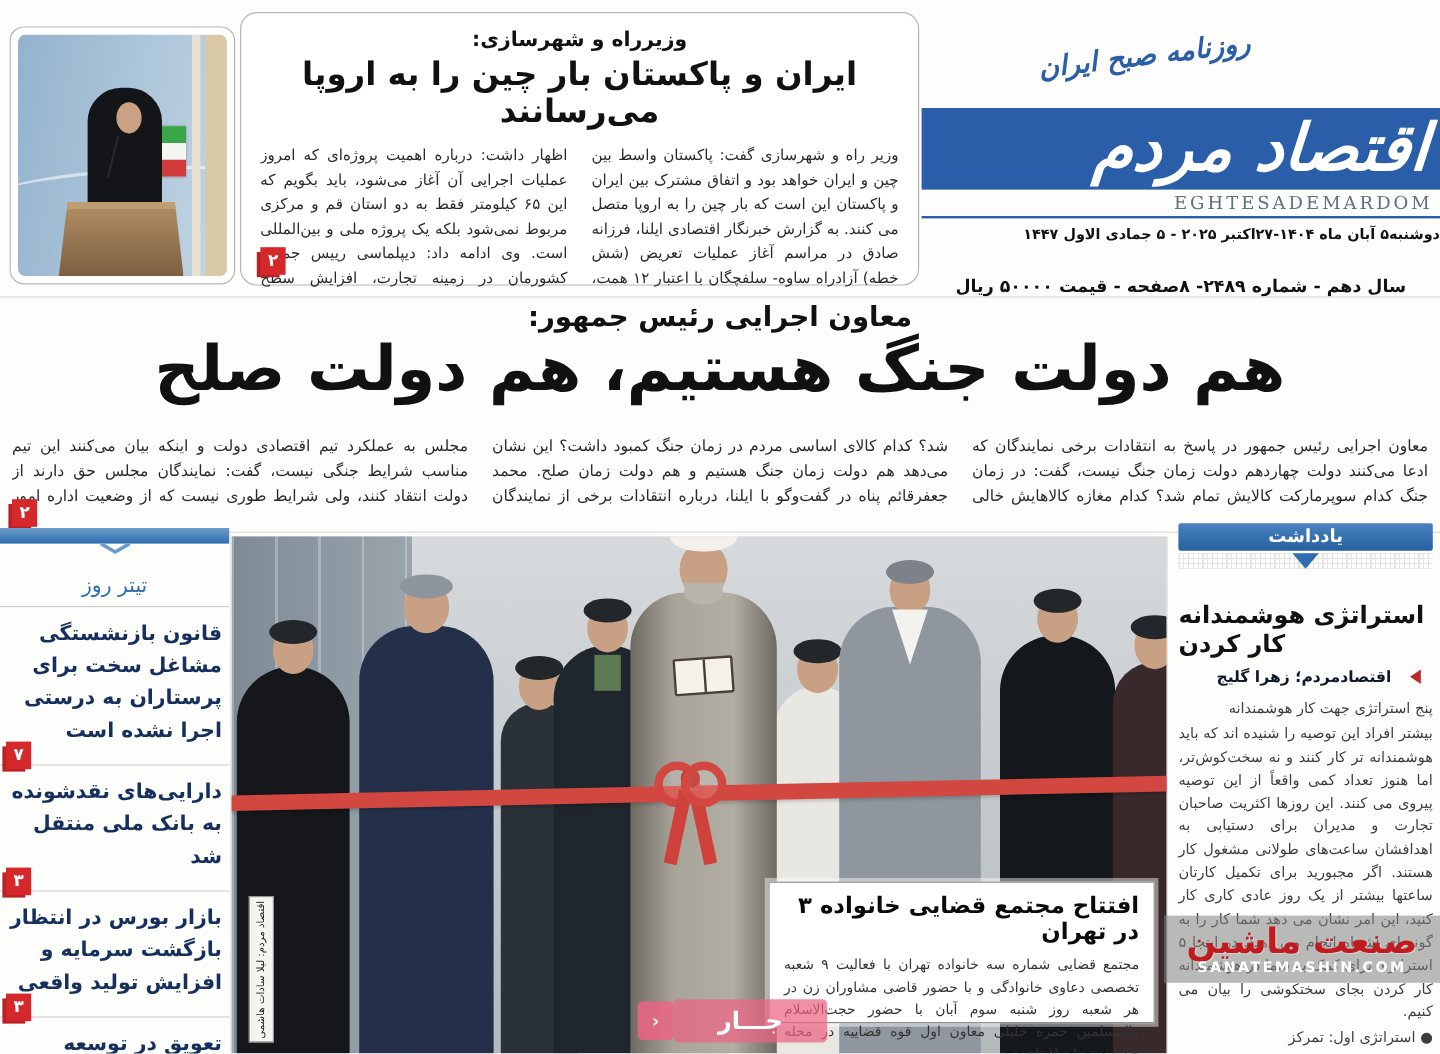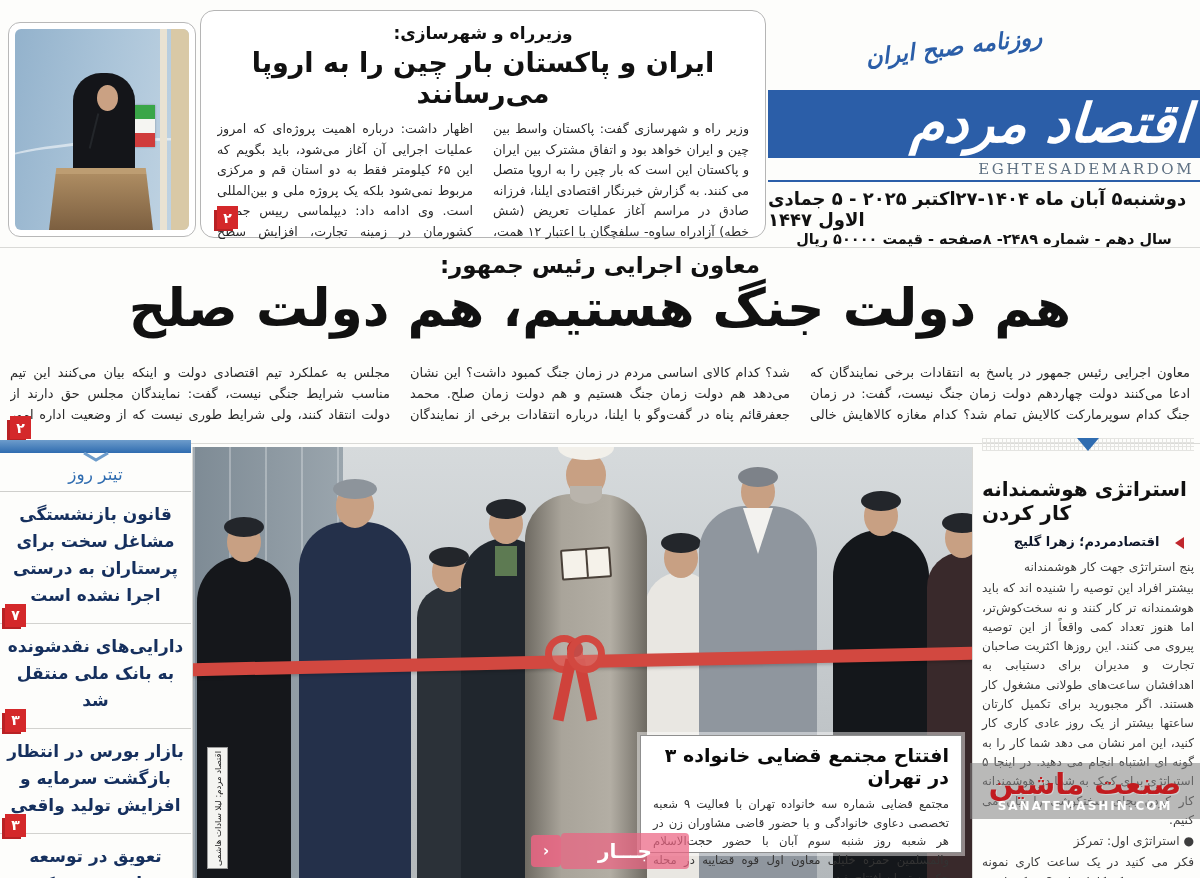--- a/index.html
+++ b/index.html
@@ -10,21 +10,21 @@
   
   .masthead{position:absolute;top:0;right:0;width:432px;height:246px;}
   .tagline{position:absolute;top:34px;right:158px;font-size:23px;font-weight:bold;font-style:italic;
     color:#2b5ea8;transform:rotate(-7deg);white-space:nowrap;}
   .logo-bar{position:absolute;top:90px;right:0;width:432px;height:68px;background:#2b5ea8;}
   .logo-text{position:absolute;top:92px;right:10px;font-size:54px;line-height:64px;font-weight:bold;
     font-style:italic;color:#fff;white-space:nowrap;transform:skewX(-4deg);letter-spacing:-2px;}
   .logo-latin{position:absolute;top:160px;right:6px;font-family:"DejaVu Serif",serif;font-size:15px;
     letter-spacing:2.5px;color:#5f7183;direction:ltr;}
   .masthead-rule{position:absolute;top:180px;right:0;width:432px;height:2px;background:#2b5ea8;}
-  .date-line{position:absolute;top:188px;right:0;width:432px;text-align:left;font-size:18px;font-weight:bold;}
+  .date-line{position:absolute;top:188px;right:0;width:432px;text-align:right;font-size:12px;font-weight:bold;}
   .issue-line{position:absolute;top:211px;right:0;width:432px;text-align:center;font-size:14.5px;font-weight:bold;margin-top:20px;}
 
   
   .minifig-card{position:absolute;top:22px;left:8px;width:188px;height:215px;border:1px solid #b8b8b8;
     border-radius:12px;padding:6px;box-sizing:border-box;background:#fff;}
   .minifig{position:relative;width:100%;height:100%;overflow:hidden;border-radius:6px;
     background:linear-gradient(100deg,#93b2cc 0%,#a9c3d8 45%,#c4d6e4 100%);}
   .mini-wave{position:absolute;left:-20px;top:55%;width:130%;height:26px;border-radius:50%;
     border-top:3px solid rgba(255,255,255,.55);transform:rotate(-4deg);}
   .mini-edge{position:absolute;right:0;top:0;width:18px;height:100%;background:#d9c9a6;}
@@ -63,23 +63,23 @@
   .lead-headline{position:absolute;top:278px;left:0;width:100%;text-align:center;font-size:52px;
     font-weight:bold;letter-spacing:-1px;}
   .lead-body{position:absolute;top:362px;left:10px;width:1180px;height:76px;column-count:3;column-gap:20px;
     font-size:13px;line-height:21px;text-align:justify;color:#2a2a2a;overflow:hidden;}
   .lead-ref{position:absolute;top:416px;left:10px;}
 
   
   .sidebar{position:absolute;top:440px;left:0;width:191px;height:438px;}
   .sb-bar{height:13px;background:linear-gradient(180deg,#6d9ccb,#2f6cb0);}
   .sb-chev{display:block;margin:-1px auto 0;}
-  .sb-title{text-align:center;color:#2f6cb0;font-size:17px;margin-top:0;}
+  .sb-title{text-align:center;color:#2f6cb0;font-size:17px;margin-top:14px;}
   .sb-sep{height:1px;background:#cfcfcc;margin-top:7px;}
-  .sb-item{position:relative;padding:9px 6px 14px;border-bottom:1px solid #d2d2cf;text-align:center;
+  .sb-item{position:relative;padding:9px 6px 14px;border-bottom:1px solid #d2d2cf;
     font-weight:bold;color:#16305e;font-size:17px;line-height:27px;}
   .sb-item .pref{position:absolute;bottom:-4px;left:5px;z-index:2;}
 
   
   .photo{position:absolute;top:447px;left:193px;width:779px;height:431px;overflow:hidden;
     background:linear-gradient(180deg,#d6dadc 0%,#c3c8cb 55%,#b3b8bb 100%);}
   .ph-doors{position:absolute;left:0;top:0;width:150px;height:100%;
     background:linear-gradient(90deg,#7e8b95,#9aa5ad);}
   .ph-doors::after{content:'';position:absolute;inset:0;
     background:repeating-linear-gradient(90deg,rgba(255,255,255,.28) 0 2px,transparent 2px 36px);}
@@ -283,20 +283,21 @@
     <div class="cap-body">مجتمع قضایی شماره سه خانواده تهران با فعالیت ۹ شعبه تخصصی دعاوی خانوادگی و با حضور قاضی مشاوران زن در هر شعبه روز شنبه سوم آبان با حضور حجت‌الاسلام والمسلمین حمزه خلیلی معاون اول قوه قضاییه در محله حکیمیه تهران افتتاح شد.</div>
   </div>
 
   <div class="jar">
     <div class="jar-box">‹</div>
     <span>جـــار</span>
   </div>
 </div>
 
 <div class="note">
+  <div class="note-bar">یادداشت</div>
   <div class="note-hatch">
     <div class="note-chev"></div>
   </div>
   <div class="note-title">استراتژی هوشمندانه کار کردن</div>
   <div class="note-byline">
     <span class="byline-mark"></span>
     <span>اقتصادمردم؛ زهرا گلیج</span>
   </div>
   <div class="note-body">
     <div class="bp">پنج استراتژی جهت کار هوشمندانه</div>

